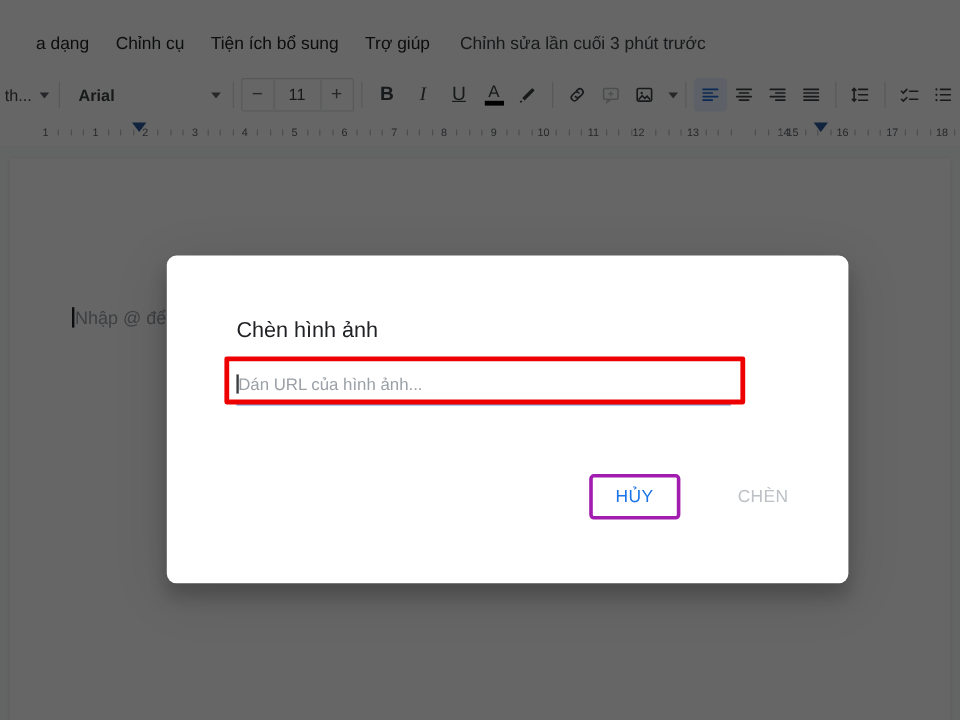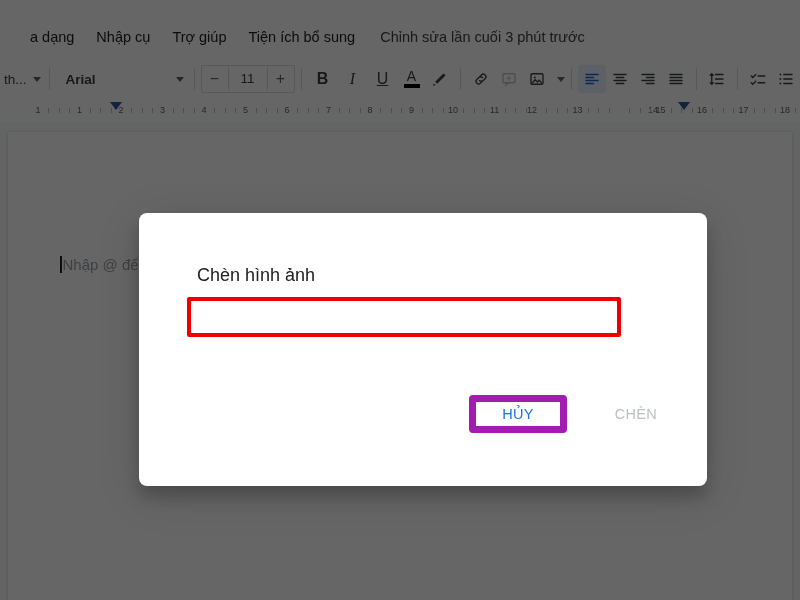--- a/index.html
+++ b/index.html
@@ -288,25 +288,25 @@
   }
   .actions {
     position: absolute;
     right: 32px; top: 182px;
     display: flex;
     align-items: center;
   }
   .btn-cancel {
     min-width: 76px;
     height: 38px;
-    padding: 0 26px;
+    padding: 0 16px;
     display: flex;
     align-items: center;
     justify-content: center;
-    border: 7px solid #a21caf;
+    border: 3px solid #a21caf;
     border-radius: 4px;
     background: #ffffff;
     color: #1a73e8;
     font-size: 14.5px;
     letter-spacing: .3px;
     box-sizing: border-box;
   }
   .btn-insert {
     min-width: 76px;
     height: 38px;
@@ -324,23 +324,23 @@
   }
 </style>
 </head>
 <body>
 
 <div id="app">
 
   <div class="menubar">
     <div class="menubar-inner">
       <div class="menu-item">a dạng</div>
-      <div class="menu-item">Nhập cụ</div>
+      <div class="menu-item">Chỉnh cụ</div>
+      <div class="menu-item">Tiện ích bổ sung</div>
       <div class="menu-item">Trợ giúp</div>
-      <div class="menu-item">Tiện ích bổ sung</div>
       <div class="lastedit">Chỉnh sửa lần cuối 3 phút trước</div>
     </div>
   </div>
 
   <div class="toolbar">
 
     <div class="style-box">
       <span class="style-label">th...</span>
       <span class="caret"></span>
     </div>
@@ -546,20 +546,26 @@
     </div>
   </div>
 </div>
 
 <div class="scrim"></div>
 
 <div class="dialog">
 
   <div class="dialog-title">Chèn hình ảnh</div>
 
+  <div class="field-wrap">
+    <div class="field-text">
+      <span class="field-caret"></span><span>Dán URL của hình ảnh...</span>
+    </div>
+    <div class="field-underline"></div>
+  </div>
 
   <div class="highlight-box"></div>
 
 
   <div class="actions">
     <div class="btn-cancel">HỦY</div>
     <div class="btn-insert">CHÈN</div>
   </div>
 </div>
 

